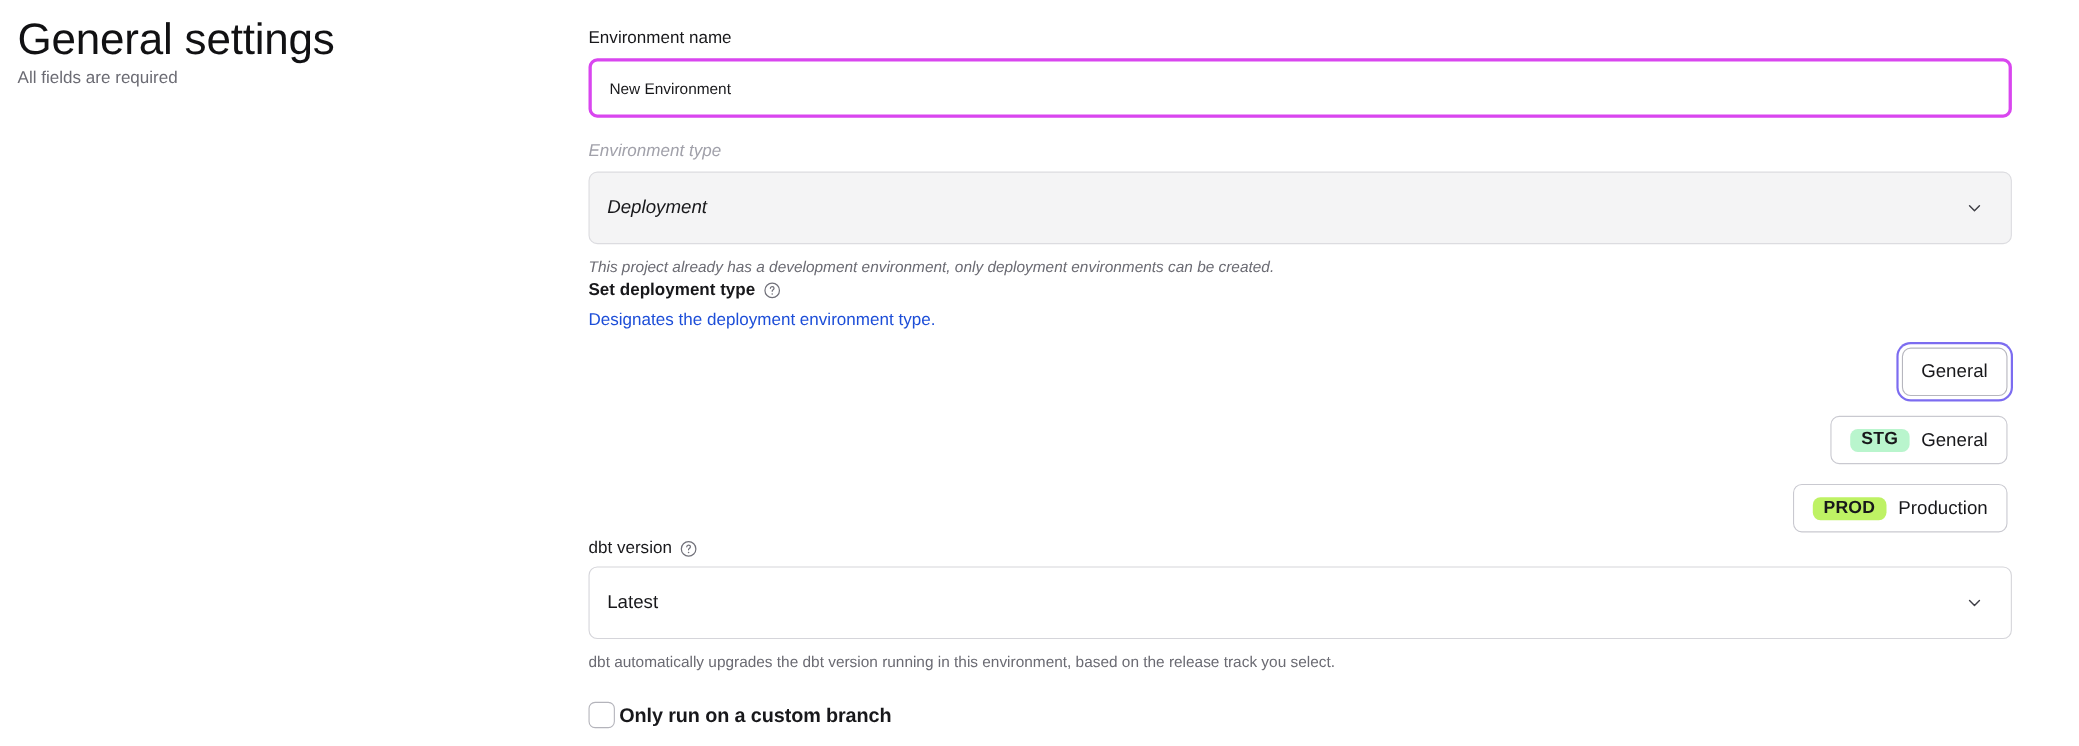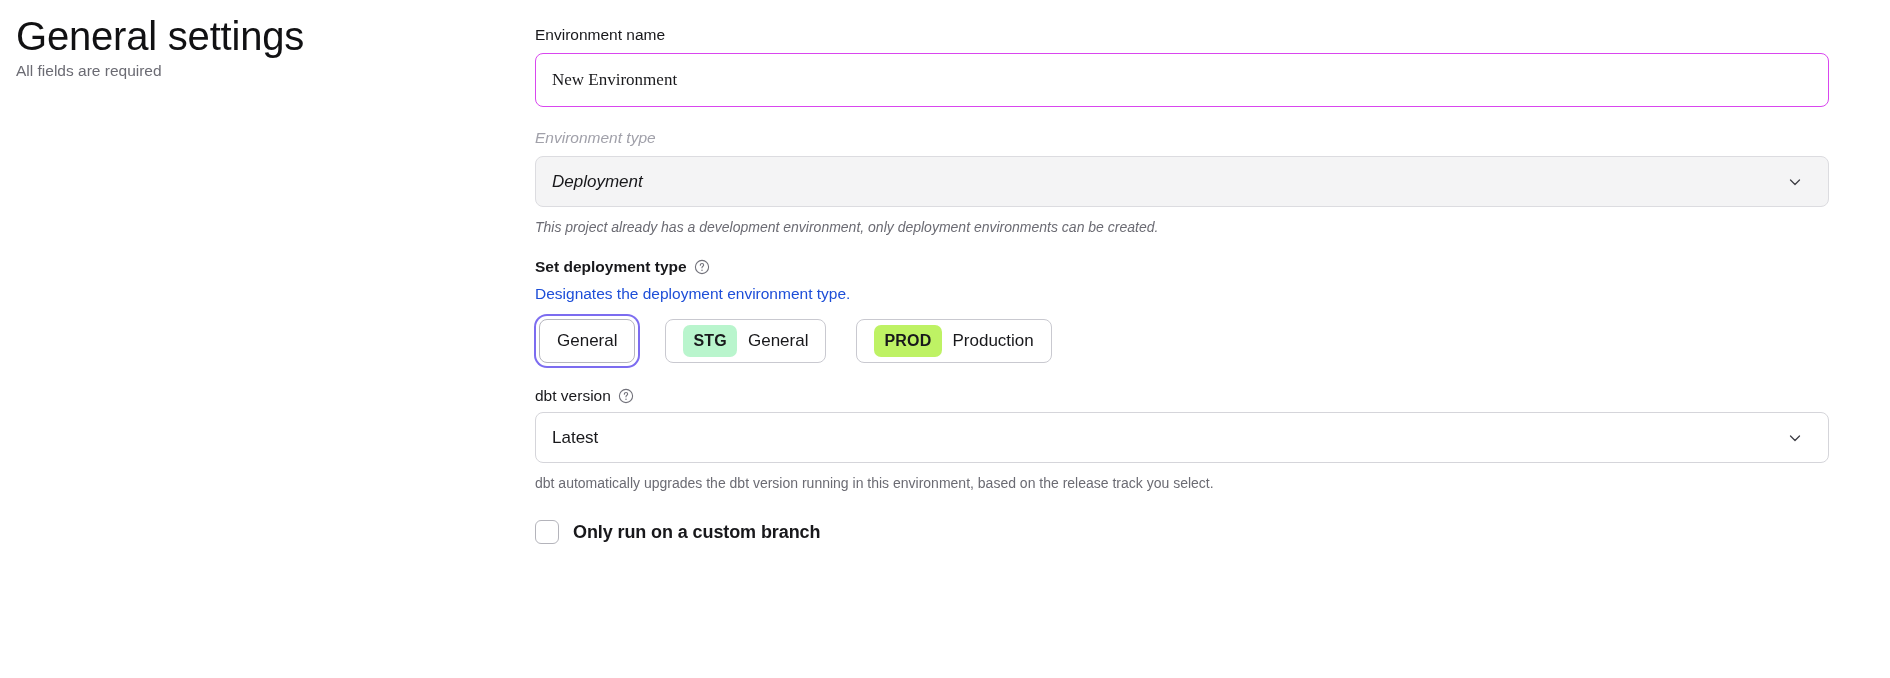--- a/index.html
+++ b/index.html
@@ -36,30 +36,30 @@
 
   .help-icon {
     width: 16px; height: 16px; display: inline-flex;
     align-items: center; justify-content: center;
     flex: 0 0 auto; color: #71717a;
   }
   .help-icon svg { display: block; }
 
   .text-input {
     width: 100%; height: 54px;
-    border: 1px solid #d946ef; border-radius: 8px;
-    background: #ffffff;
-    font-family: Liberation Serif, serif;
-    font-size: 17px; color: #18181b;
+    border: 3px solid #d946ef; border-radius: 8px;
+    background: #ffffff;
+    font-family: Liberation Sans, sans-serif;
+    font-size: 14px; color: #18181b;
     padding: 0 16px;
     outline: none;
   }
 
   .select-box {
-    position: relative; width: 100%; height: 51px;
+    position: relative; width: 100%; height: 66px;
     border: 1px solid #d5d5da; border-radius: 8px;
     display: flex; align-items: center;
     padding: 0 16px;
     font-size: 17px; color: #18181b;
     background: #ffffff;
   }
   .select-box.disabled { background: #f4f4f5; border-color: #dcdce0; }
   .chev {
     position: absolute; right: 26px; top: 50%;
     transform: translateY(-50%);
@@ -70,57 +70,57 @@
   .helper-text {
     font-size: 14px; line-height: 22px; color: #6b6b73;
     margin-top: 9px;
   }
   .sub-text {
     font-size: 15.5px; line-height: 22px; color: #1d4ed8;
     margin-top: 2px; margin-bottom: 10px;
   }
 
   
-  .seg-row { display: flex; gap: 22px; align-items: flex-end; }
+  .seg-row { display: flex; gap: 10px; align-items: flex-end; flex-direction: column; }
 
   .seg-btn {
     height: 44px; display: inline-flex; align-items: center; gap: 11px;
     padding: 0 17px;
     border: 1px solid #c9c9d0; border-radius: 8px;
     background: #ffffff;
     font-family: "Liberation Sans", sans-serif;
     font-size: 17px; color: #18181b;
     cursor: pointer; white-space: nowrap;
   }
   .seg-btn.focused {
     border-color: #b6b6be;
     box-shadow: 0 0 0 3px #ffffff, 0 0 0 5px #7c6cf0;
   }
   .seg-wrap { display: inline-flex; padding: 4px; }
 
   .badge {
     display: inline-flex; align-items: center; justify-content: center;
-    height: 32px; padding: 0 10px; border-radius: 7px;
+    height: 21px; padding: 0 10px; border-radius: 7px;
     font-size: 16px; font-weight: 700; letter-spacing: 0.2px;
     color: #18181b;
   }
 
   
-  .check-row { display: flex; align-items: center; gap: 14px; margin-top: 26px; }
+  .check-row { display: flex; align-items: center; gap: 4px; margin-top: 26px; }
   .checkbox {
     width: 24px; height: 24px; flex: 0 0 auto;
     border: 1.6px solid #b4b4bb; border-radius: 6px;
     background: #ffffff; cursor: pointer;
   }
   .check-label {
     font-size: 18px; font-weight: 700; color: #18181b; cursor: pointer;
     letter-spacing: -0.1px;
   }
 
-  .mt-18 { margin-top: 18px; }
+  .mt-18 { }
   .mt-20 { margin-top: 20px; font-style: italic; }
 </style>
 </head>
 <body>
 
 <div class="page">
 
   <div class="left-col">
     <div class="page-title">General settings</div>
     <div class="page-subtitle">All fields are required</div>

